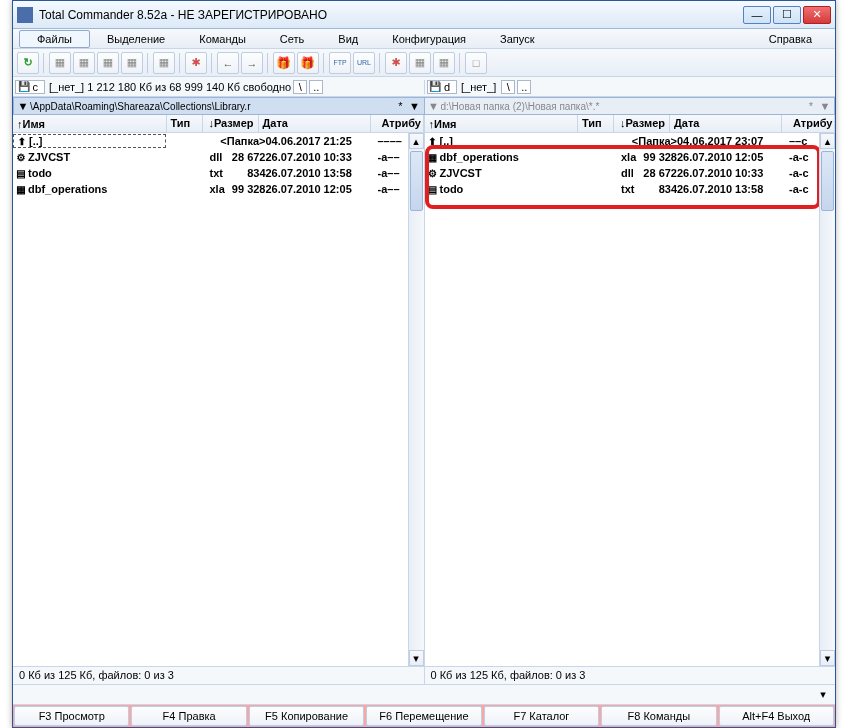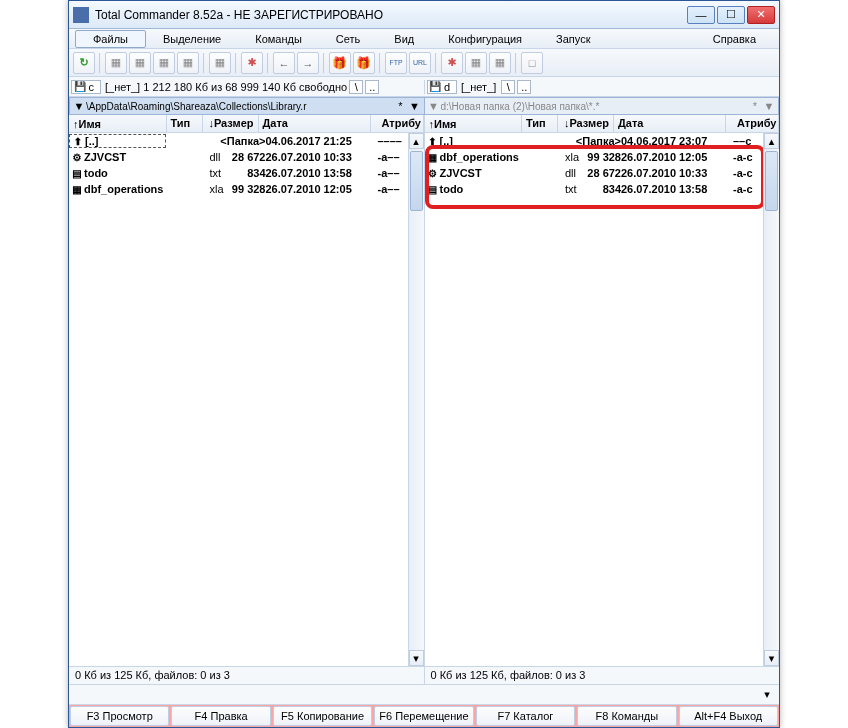--- a/index.html
+++ b/index.html
@@ -1,17 +1,17 @@
 <!DOCTYPE html>
 <html><head>
 <meta charset="utf-8">
 <style>
 * { margin:0; padding:0; box-sizing:border-box; font-family:Tahoma,Verdana,sans-serif; font-size:11px; }
 body { background:#fff; }
-.window { width:712px; height:728px; border:1px solid #2b5797; background:#fff; display:flex; flex-direction:column; box-shadow:0 0 6px rgba(0,0,0,.3); position:relative; margin:0 auto; }
+.window { width:824px; height:728px; border:1px solid #2b5797; background:#fff; display:flex; flex-direction:column; box-shadow:0 0 6px rgba(0,0,0,.3); position:relative; margin:0 auto; }
 .titlebar { height:28px; background:linear-gradient(#f5faff,#dce9f7); display:flex; align-items:center; padding:0 4px; border-bottom:1px solid #a0b8d8; }
 .titlebar .icon { width:16px; height:16px; background:#4a6ea9; margin-right:6px; display:inline-block; }
 .titlebar .title { flex:1; color:#000; font-size:12px; }
 .winbtns { display:flex; gap:2px; }
 .winbtn { width:28px; height:18px; border:1px solid #5a7fbf; background:linear-gradient(#e4f0fb,#cde3f7); display:flex; align-items:center; justify-content:center; font-size:11px; cursor:default; border-radius:2px; }
 .winbtn.close { background:linear-gradient(#f07070,#d63a3a); color:#fff; border-color:#b02020; }
 .menubar { height:20px; background:linear-gradient(#f6f9fc,#e8eef6); display:flex; align-items:center; padding:0 6px; border-bottom:1px solid #c9d6e8; font-size:11px; }
 .menuitem { padding:2px 17px; cursor:default; }
 .menuitem.first { border:1px solid #8fa8cc; background:#f0f6fd; border-radius:2px; }
 .menubar .spacer { flex:1; }
@@ -47,21 +47,21 @@
 .colhead div { border-right:1px solid #c9d6e8; padding:2px 4px; overflow:hidden; white-space:nowrap; font-weight:bold; }
 .c-name { flex:1.9; display:flex; align-items:center; }
 .c-ext { width:36px; }
 .c-size { width:56px; text-align:right; }
 .c-date { width:112px; }
 .c-attr { width:46px;margin-left:7px; }
 .filelist { flex:1; overflow:auto; background:#fff; position:relative; }
 .row { display:flex; height:16px; align-items:center; font-size:11px; white-space:nowrap; }
 .row .ic { width:14px; text-align:center; font-size:10px; }
 .row .nm { flex:1.9; display:flex; align-items:center; font-weight:bold; padding-left:1px; overflow:hidden; }
-.row .ex { width:36px; font-weight:normal;padding-left:44px; }
+.row .ex { width:36px; font-weight:bold;padding-left:44px; }
 .row .sz { width:56px; text-align:right; font-weight:bold; }
 .row .dt { width:112px; font-weight:bold; }
 .row .at { width:46px; font-weight:bold; }
 .row .nm.sel-cursor { border:1px dashed #555; }
 .highlight-box { position:absolute; border:4px solid #e02020; border-radius:8px; pointer-events:none; }
 .statusbar { height:18px; display:flex; border-bottom:1px solid #c9d6e8; background:#f5f8fb; font-size:11px; }
 .statuscell { flex:1; padding:2px 6px; border-right:1px solid #c9d6e8; }
 .statuscell:last-child { border-right:none; }
 .cmdbar { height:20px; display:flex; align-items:center; background:#f5f8fb; border-bottom:1px solid #c9d6e8; padding:0 4px; font-size:11px; }
 .cmdpath { font-weight:normal; }

